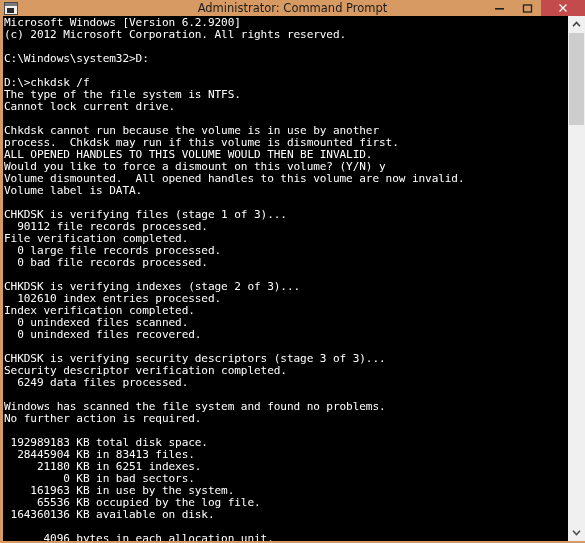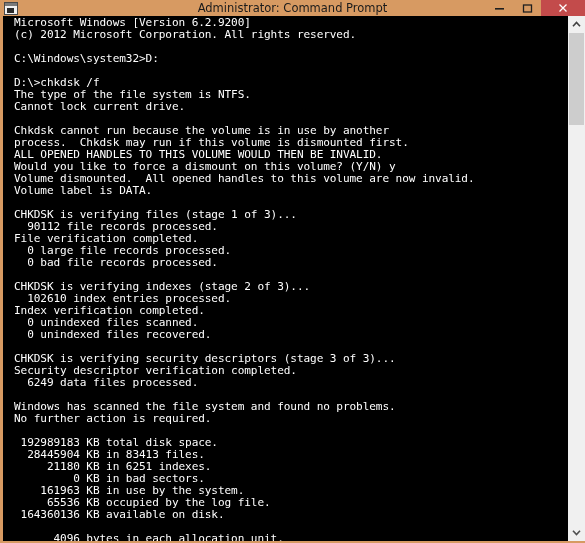--- a/index.html
+++ b/index.html
@@ -114,21 +114,21 @@
   }
 
   #console {
     flex: 1 1 auto;
     background: #000000;
     color: #ffffff;
     font-family: "DejaVu Sans Mono", monospace;
     font-size: 11.1px;
     line-height: 12px;
     letter-spacing: -0.1px;
-    padding: 1px 0 0 11px;
+    padding: 1px 0 0 1px;
     white-space: pre;
     overflow: hidden;
     box-sizing: border-box;
   }
   #console .line {
     height: 12px;
     white-space: pre;
   }
 
   

